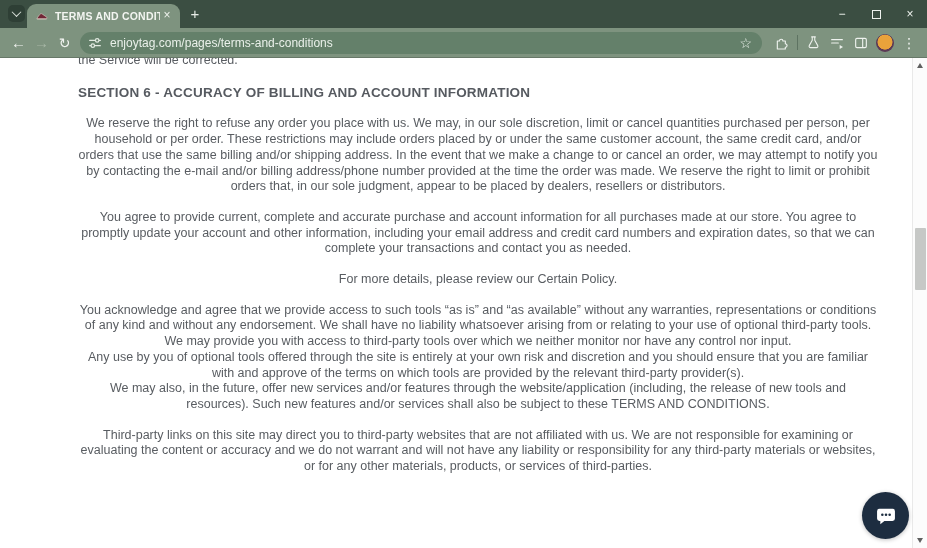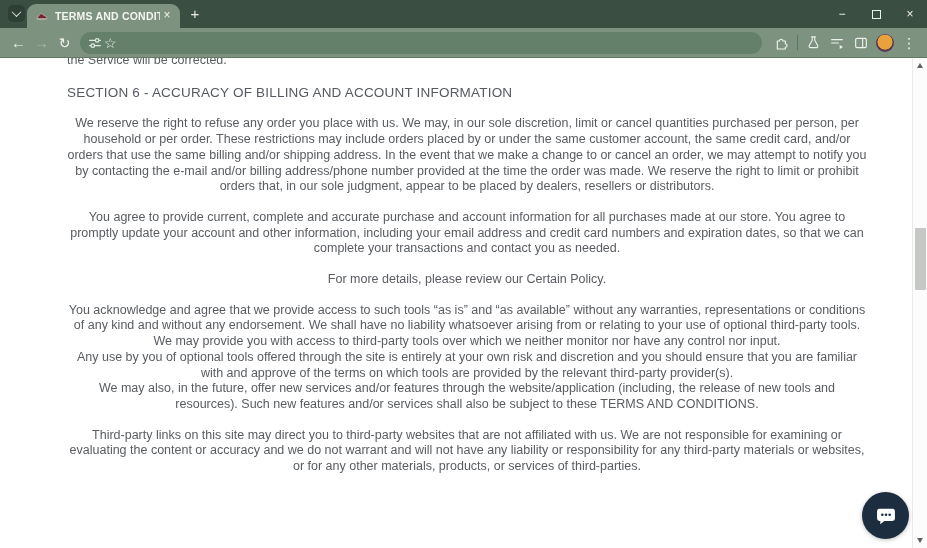--- a/index.html
+++ b/index.html
@@ -41,26 +41,26 @@
   .star { flex:0 0 auto; color:#e9efe9; font-size:14px; cursor:pointer; padding:0 2px; }
   .tb-right { display:flex; align-items:center; margin-left:8px; }
   .tb-icon { width:24px; height:24px; display:flex; align-items:center; justify-content:center; cursor:pointer; }
   .tb-sep { width:1px; height:15px; background:#5e7362; margin:0 3px; }
   .avatar { width:18px; height:18px; border-radius:50%;
     background:radial-gradient(circle at 50% 45%, #e9a23b 0 54%, #5c3a55 58% 74%, #b06ab0 78% 100%);
     cursor:pointer; }
   .menu-dots { color:#eef2ee; font-size:14px; }
 
   
-  .content { position:absolute; top:58px; left:5px; width:912px; height:490px; background:#ffffff;
+  .content { position:absolute; top:58px; left:16px; width:912px; height:490px; background:#ffffff;
     overflow:hidden; }
   .text-col { position:absolute; left:62px; top:0; width:800px; color:#585c61;
     font-size:12.5px; line-height:15.7px; letter-spacing:0px; }
   .partial-line { display:block; margin-top:-5px; }
-  .section-heading { font-size:13.5px; font-weight:400; letter-spacing:.2px; margin:16px 0 16px; color:#565a60; }
+  .section-heading { font-size:13.5px; font-weight:700; letter-spacing:.2px; margin:16px 0 16px; color:#565a60; }
   .para { margin:0 0 15px;text-align:center; }
   .pline { display:block; }
 
   
   .scrollbar { position:absolute; top:58px; right:0; width:15px; height:490px; background:#fcfcfc;
     border-left:1px solid #e9e9e9; }
   .sb-arrow-up, .sb-arrow-down { position:absolute; left:4px; width:0; height:0;
     border-left:3.5px solid transparent; border-right:3.5px solid transparent; cursor:pointer; }
   .sb-arrow-up { top:5px; border-bottom:5px solid #606060; }
   .sb-arrow-down { bottom:5px; border-top:5px solid #606060; }
@@ -107,20 +107,21 @@
       <span class="omni-icon">
         <svg width="14" height="14" viewBox="0 0 16 16">
           <g stroke="#e3eae2" stroke-width="1.5" stroke-linecap="round">
             <line x1="2" y1="5" x2="14" y2="5"></line>
               <line x1="2" y1="11" x2="14" y2="11"></line>
           </g>
           <circle cx="10.5" cy="5" r="2" fill="#64806a" stroke="#e3eae2" stroke-width="1.4"></circle>
           <circle cx="5.5" cy="11" r="2" fill="#64806a" stroke="#e3eae2" stroke-width="1.4"></circle>
         </svg>
       </span>
+      <span class="url-text">enjoytag.com/pages/terms-and-conditions</span>
       <span class="star">☆</span>
     </div>
     <div class="tb-right">
       <div class="tb-icon">
         <svg width="16" height="16" viewBox="0 0 24 24" fill="none" stroke="#eef2ee" stroke-width="1.7" stroke-linejoin="round">
           <path d="M5 9h3.2a2.6 2.6 0 1 1 5.2 0H17v4.2a2.6 2.6 0 1 1 0 5.2V21H5z"></path>
         </svg>
       </div>
       <div class="tb-sep"></div>
       <div class="tb-icon">

